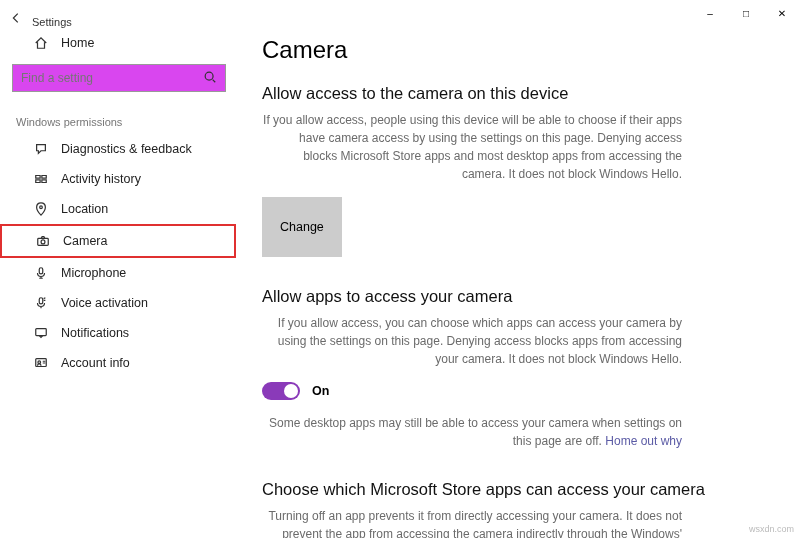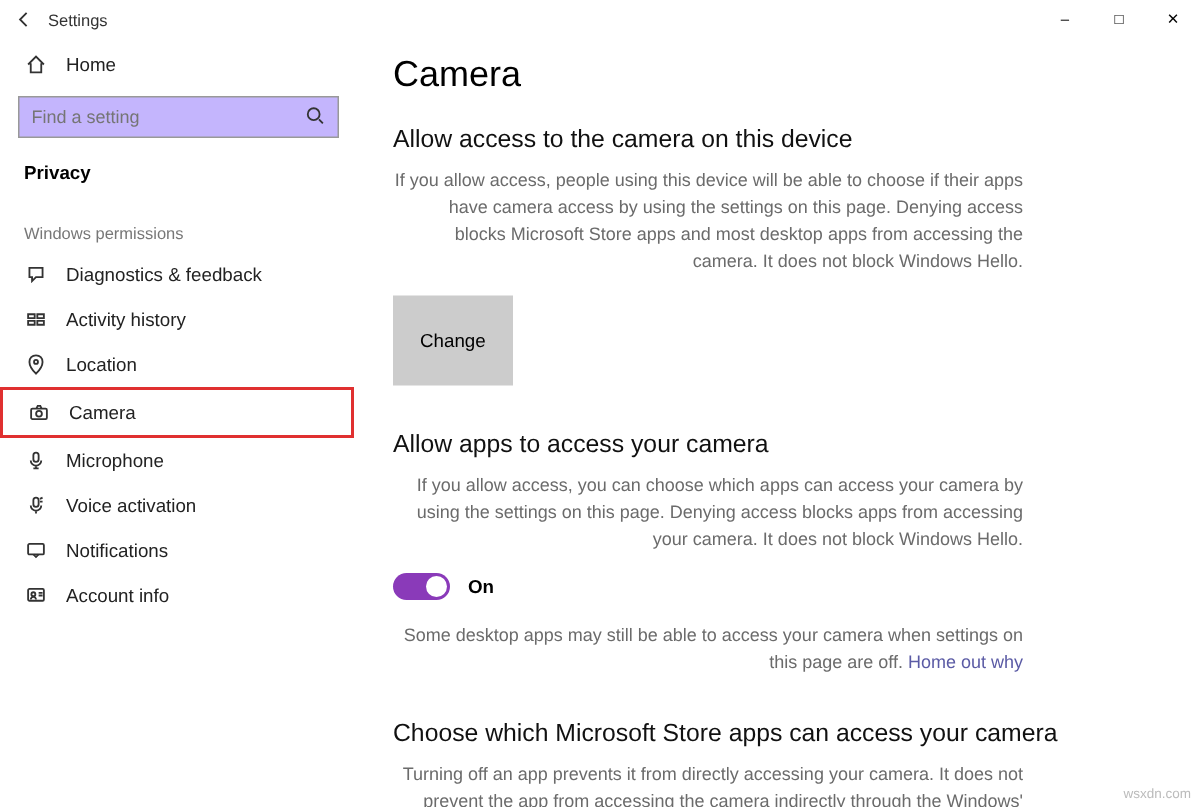--- a/index.html
+++ b/index.html
@@ -1,27 +1,27 @@
 <!DOCTYPE html>
 <html><head>
 <meta charset="utf-8">
 <style>
 * { box-sizing: border-box; margin: 0; padding: 0; font-family: "Segoe UI", Arial, sans-serif; }
 body { background: #fff; color: #000; font-size: 12px; overflow: hidden; width: 800px; height: 538px; }
-.titlebar { display: flex; align-items: center; height: 28px; }
+.titlebar { display: flex; align-items: flex-end; height: 28px; }
 .titlebar .back { width: 32px; text-align: center; font-size: 14px; color: #333; }
 .titlebar .title { font-size: 11px; color: #333; }
 .titlebar .spacer { flex: 1; }
 .winbtn { width: 36px; height: 28px; text-align: center; line-height: 28px; font-size: 10px; color: #000; }
 .container { display: flex; height: calc(538px - 28px); }
 .sidebar { width: 240px; padding-right: 4px; }
-.nav-item { display: flex; align-items: center; gap: 12px; padding: 8px 16px; font-size: 12.5px; color: #222; }
+.nav-item { display: flex; align-items: center; gap: 12px; padding: 8px 33px; font-size: 12.5px; color: #222; }
 .nav-item .icon { width: 16px; display: inline-flex; justify-content: center; }
 .nav-item.highlight { border: 2px solid #e03030; }
-.search-box { margin: 6px 10px 10px 12px; border: 1px solid #999; display: flex; align-items: center; height: 28px; padding: 0 8px; background: #c4b5fd; }
+.search-box { margin: 6px 10px 10px 12px; border: 1px solid #999; display: flex; align-items: center; height: 28px; padding: 0 8px; background: #d946ef; }
 .search-box input { border: none; outline: none; flex: 1; font-size: 12px; background: transparent; }
 .search-box .icon { color: #333; }
 .sidebar h3.current { font-size: 12.5px; font-weight: 600; padding: 6px 16px 14px; }
 .section-label { font-size: 11px; color: #777; padding: 14px 16px 6px; }
 .content { flex: 1; padding: 8px 24px 0 22px; overflow-y: auto; }
 .content::-webkit-scrollbar { width: 10px; }
 .content::-webkit-scrollbar-thumb { background: #ccc; }
 .content h1 { font-size: 24px; font-weight: 400; margin-bottom: 20px; }
 .content h2 { font-size: 16.5px; font-weight: 400; margin: 14px 0 8px 0; color: #111; }
 .content p { font-size: 12px; color: #6b6b6b; line-height: 1.5; max-width: 420px; margin-bottom: 14px; text-align: right; }
@@ -62,21 +62,20 @@
         </span>
       <span>Home</span>
     </div>
     <div class="search-box">
       <input placeholder="Find a setting" style="">
       <span class="icon"><svg viewBox="0 0 16 16">
             <circle cx="7" cy="7" r="4.5"></circle>
             <path d="M11 11 L14 14"></path>
           </svg></span>
     </div>
-    <h3 class="current">Privacy</h3>
 
     <div class="section-label">Windows permissions</div>
     <div class="nav-item">
       <span class="icon">
           <svg viewBox="0 0 16 16">
             <path d="M3 3h10v7H8l-3 3v-3H3z"></path>
           </svg>
         </span>
       <span>Diagnostics &amp; feedback</span>
     </div>

